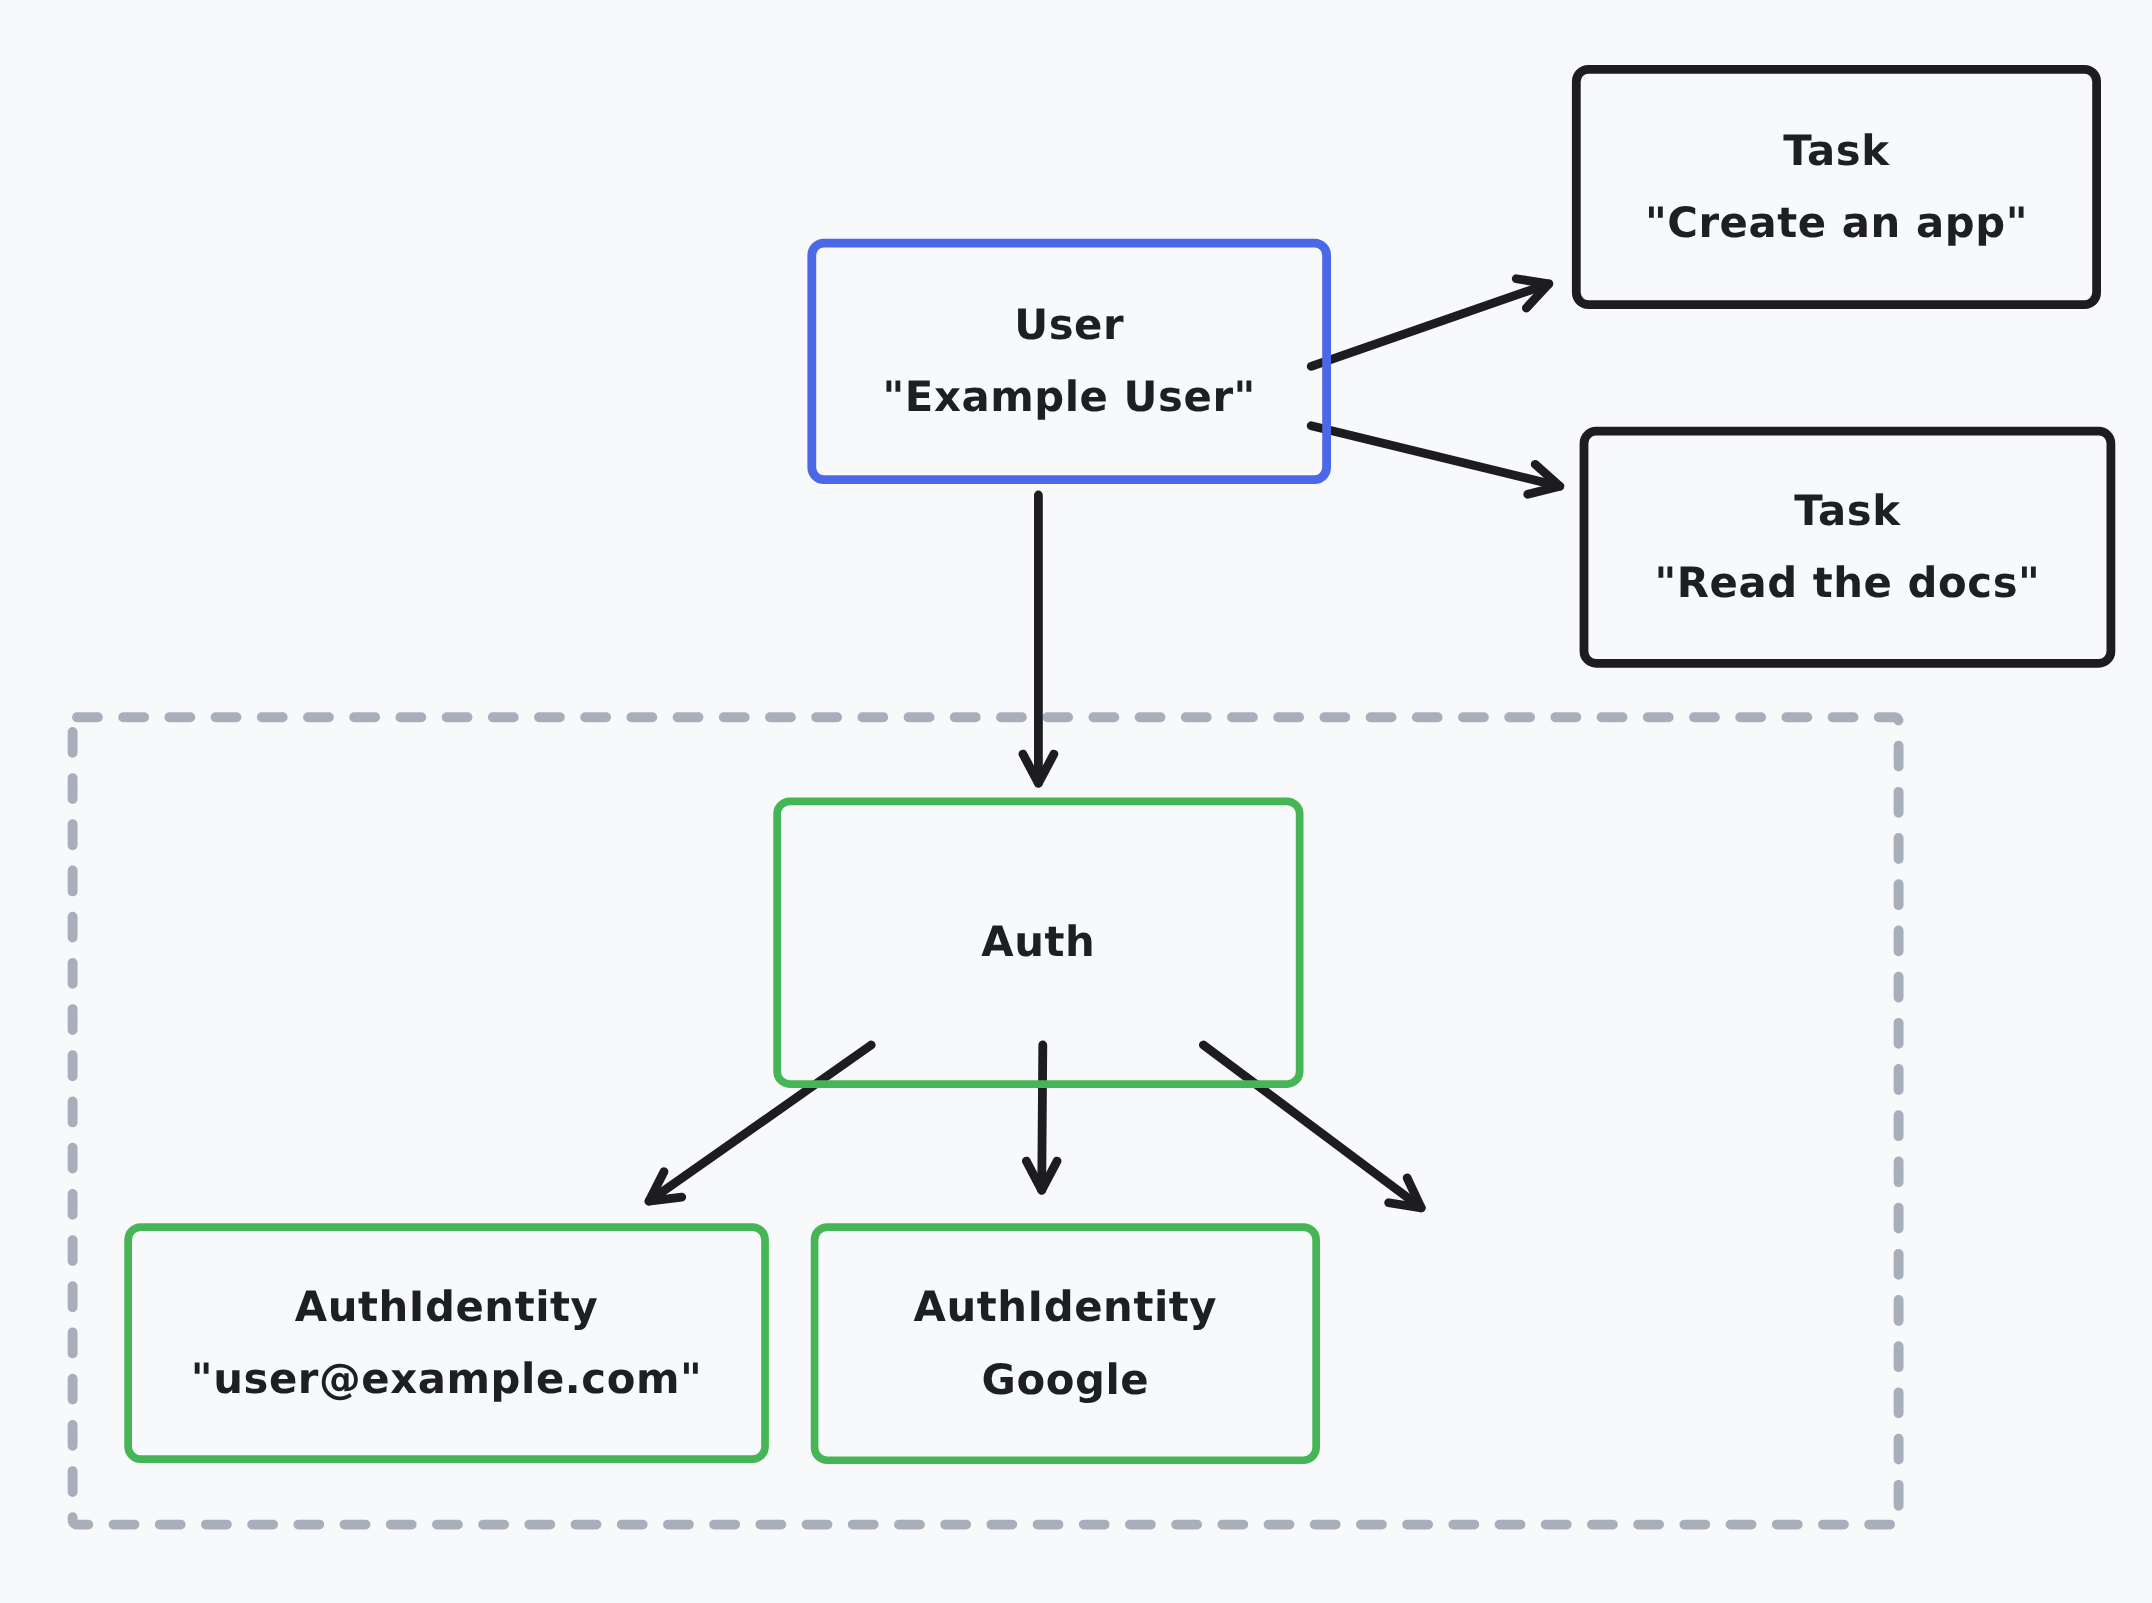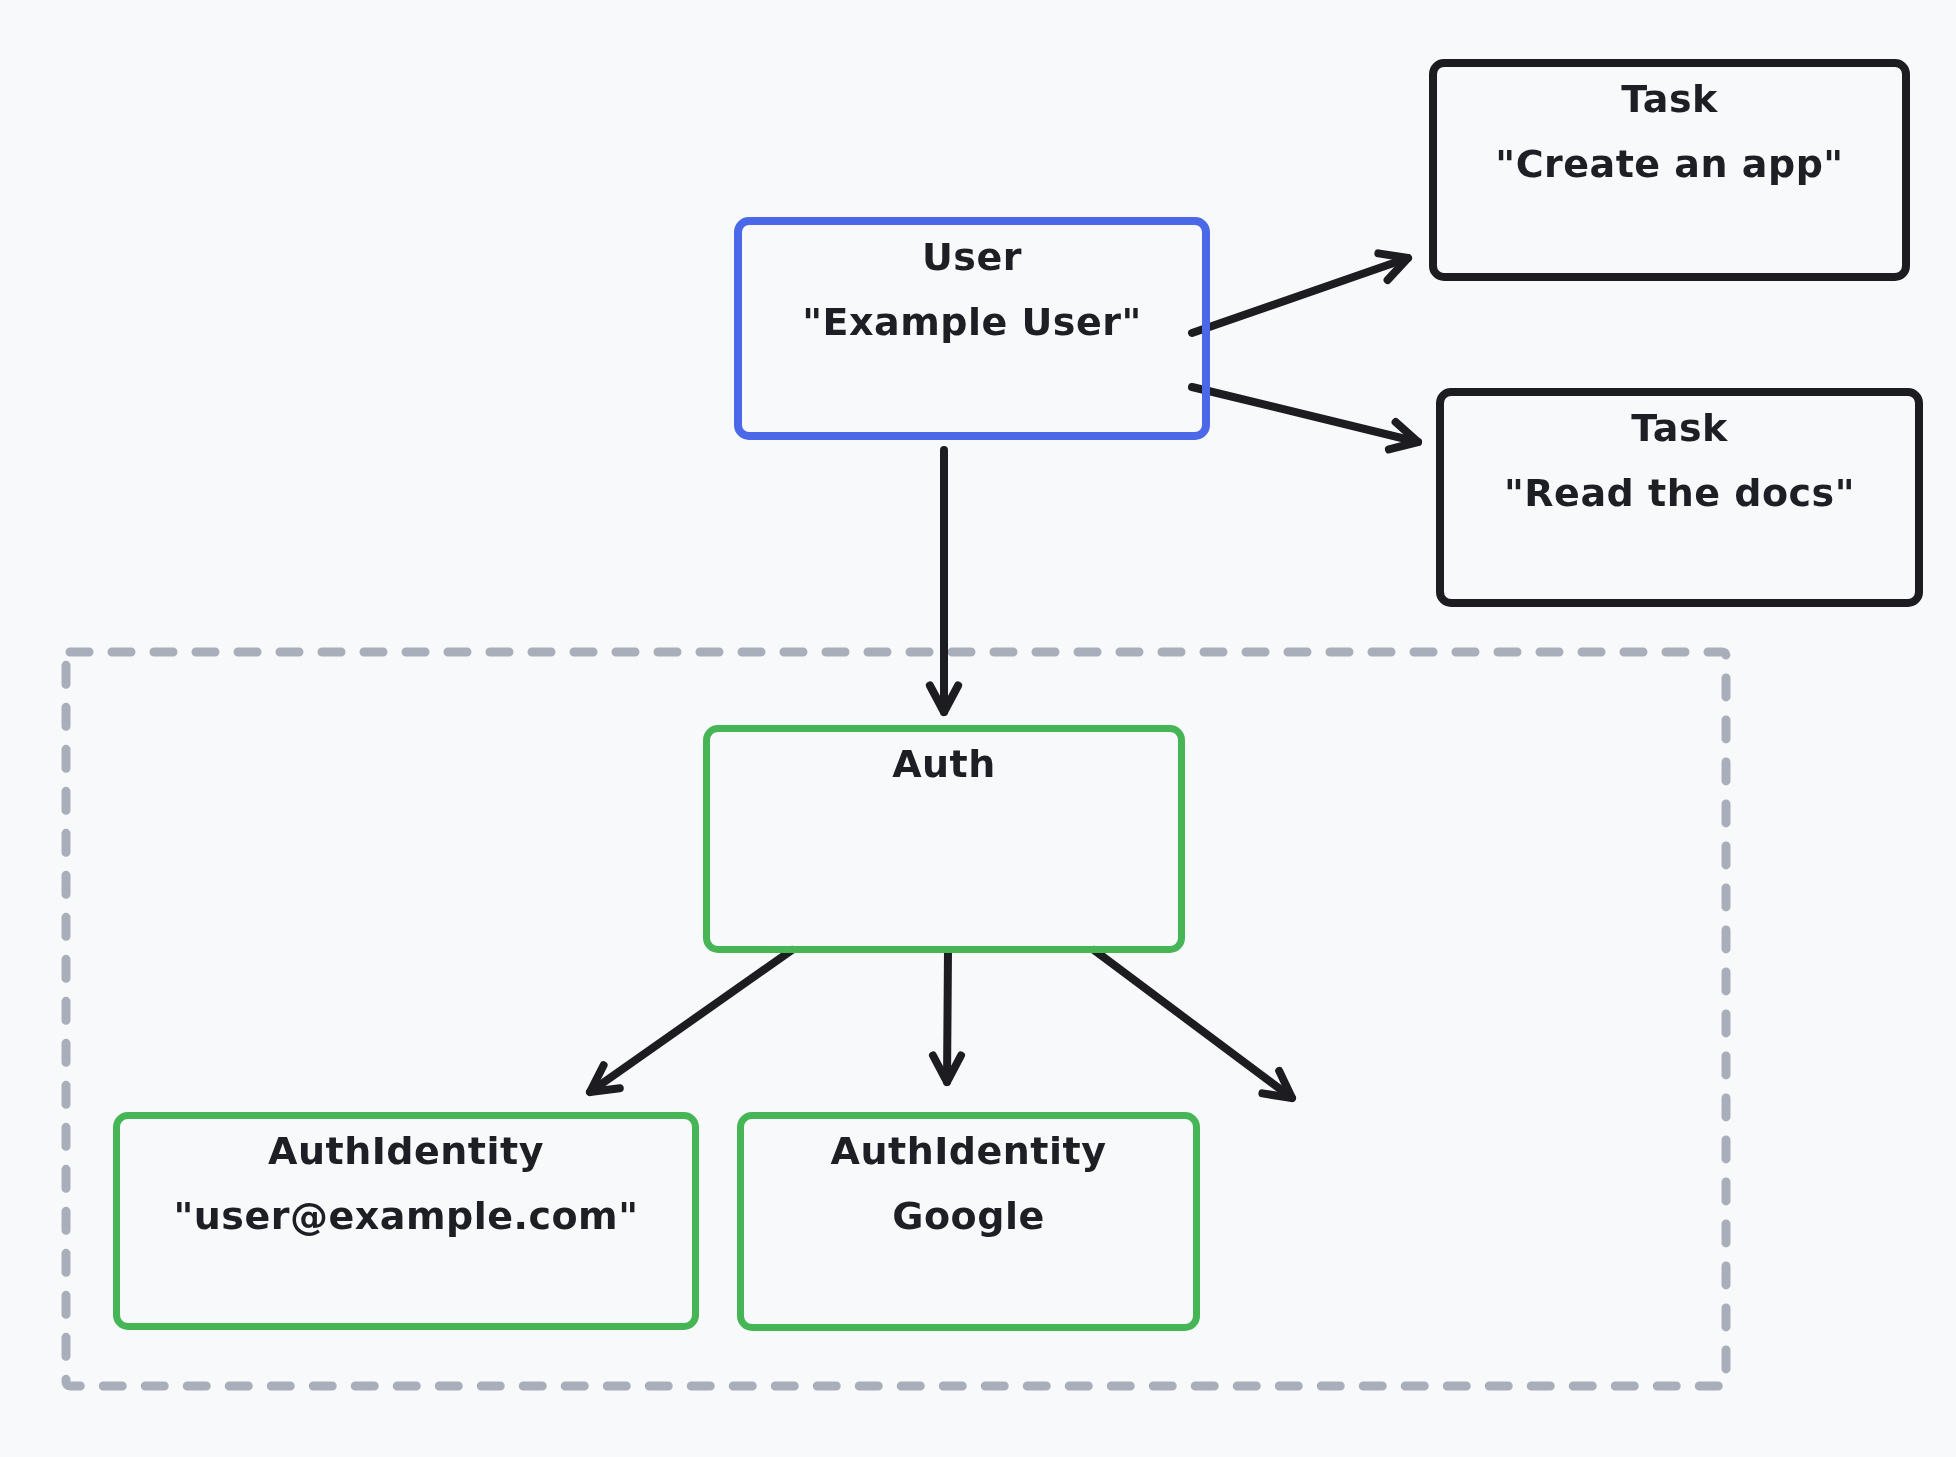--- a/index.html
+++ b/index.html
@@ -23,20 +23,21 @@
     height: 1457px;
     background: var(--bg);
     overflow: hidden;
     font-family: "DejaVu Sans", "Liberation Sans", sans-serif;
   }
   .node {
     position: absolute;
     display: flex;
     flex-direction: column;
     align-items: center;
+    justify-content: center;
     text-align: center;
     border-radius: 15px;
     font-weight: 700;
     font-size: 38px;
     line-height: 1.72;
     color: var(--text);
     letter-spacing: 0.5px;
     background: transparent;
   }
   .node .line { white-space: nowrap; }
@@ -46,21 +47,21 @@
   }
   .node-task-create {
     left: 1429px; top: 59px; width: 481px; height: 222px;
     border: 8px solid var(--node-black);
   }
   .node-task-read {
     left: 1436px; top: 388px; width: 487px; height: 219px;
     border: 8px solid var(--node-black);
   }
   .node-auth {
-    left: 703px; top: 725px; width: 482px; height: 228px;
+    left: 703px; top: 725px; width: 482px; height: 264px;
     border: 7px solid var(--node-green);
   }
   .node-auth-identity-email {
     left: 113px; top: 1112px; width: 586px; height: 218px;
     border: 7px solid var(--node-green);
   }
   .node-auth-identity-google {
     left: 737px; top: 1112px; width: 463px; height: 219px;
     border: 7px solid var(--node-green);
   }

